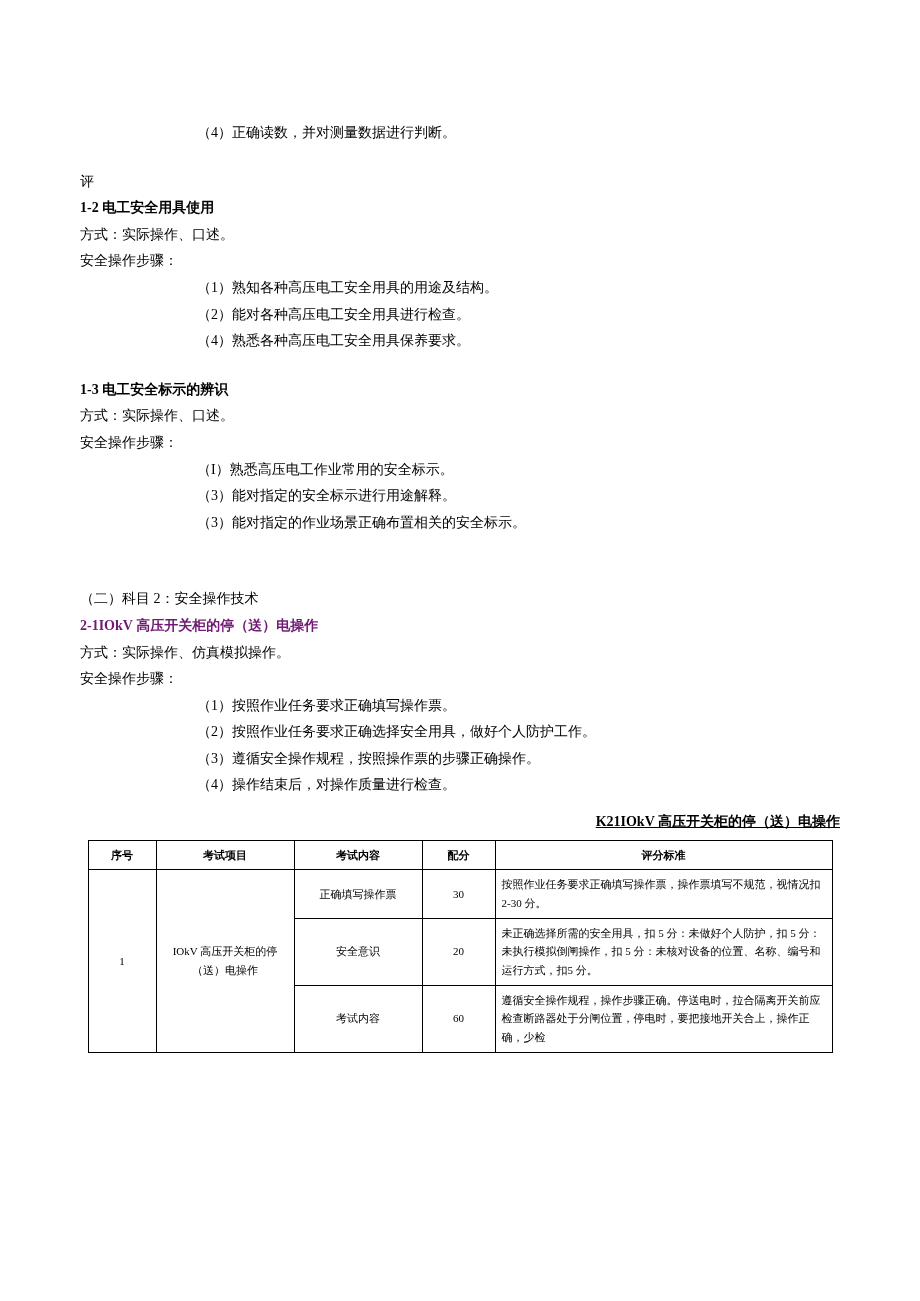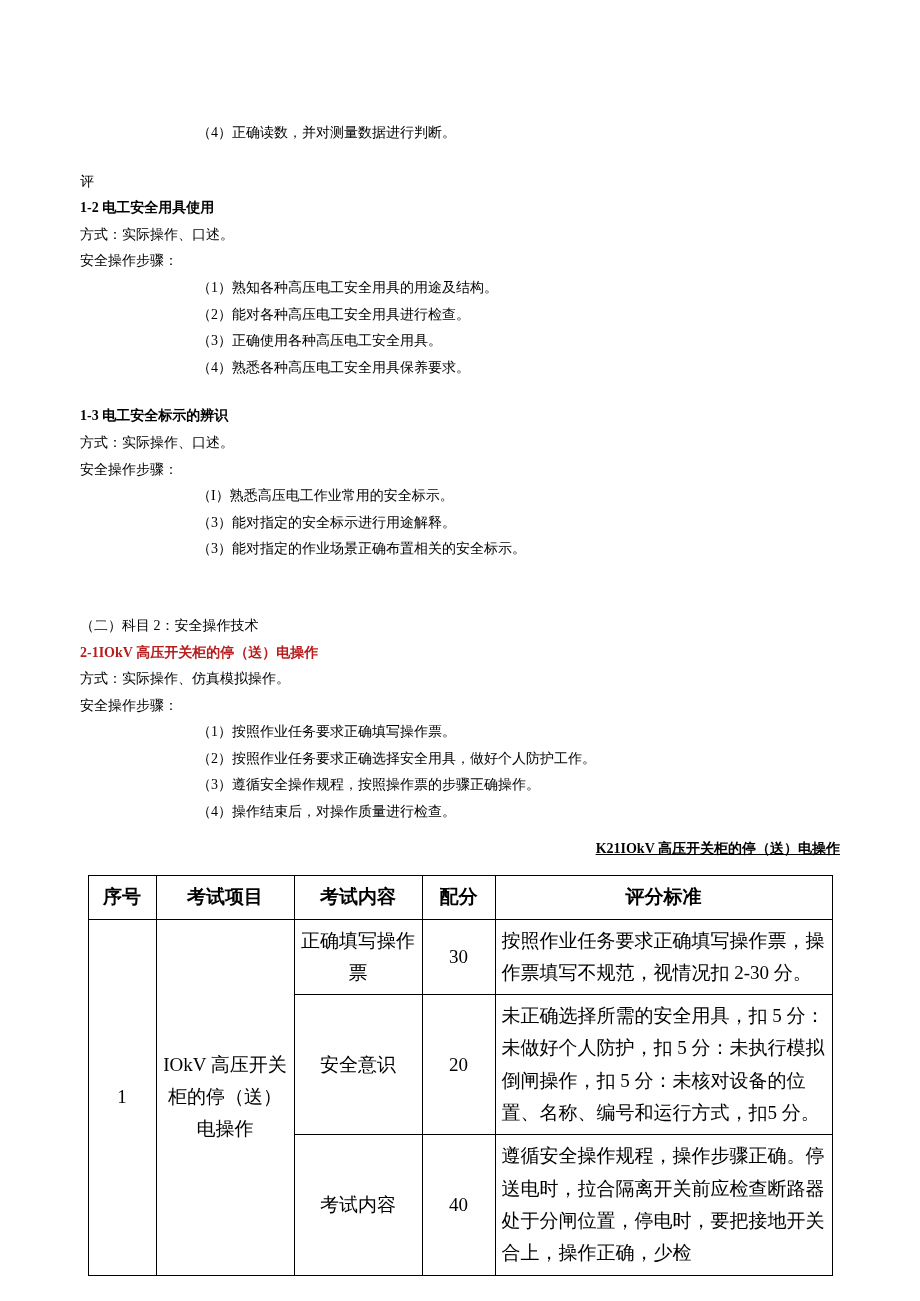--- a/index.html
+++ b/index.html
@@ -8,29 +8,29 @@
       line-height: 1.9;
       color: #000;
       background: #fff;
       margin: 0;
       padding: 120px 80px 100px 80px;
       width: 920px;
       box-sizing: border-box;
     }
     .indent-list { margin-left: 117px; }
     .section-title { font-weight: bold; margin-top: 0; }
-    .red { color: #b91c1c; }
+    .red { color: #701a75; }
     .blank-line { height: 22px; }
     .big-blank { height: 50px; }
     p { margin: 0; }
     table {
       border-collapse: collapse;
-      margin: 13px auto;
+      margin: 4px auto;
       width: 745px;
-      font-size: 19px;
+      font-size: 11px;
     }
     td, th {
       border: 1px solid #000;
       padding: 5px 6px;
       text-align: center;
       vertical-align: middle;
       line-height: 1.7;
     }
     td.left { text-align: left; }
     .table-caption {
@@ -51,21 +51,20 @@
 <div class="blank-line"></div>
 
 <p>评</p>
 
 <p class="section-title">1-2 电工安全用具使用</p>
 <p>方式：实际操作、口述。</p>
 <p>安全操作步骤：</p>
 <div class="indent-list">
   <p>（1）熟知各种高压电工安全用具的用途及结构。</p>
   <p>（2）能对各种高压电工安全用具进行检查。</p>
-  <p>（3）正确使用各种高压电工安全用具。</p>
   <p>（4）熟悉各种高压电工安全用具保养要求。</p>
 </div>
 
 <div class="blank-line"></div>
 
 <p class="section-title">1-3 电工安全标示的辨识</p>
 <p>方式：实际操作、口述。</p>
 <p>安全操作步骤：</p>
 <div class="indent-list">
   <p>（I）熟悉高压电工作业常用的安全标示。</p>
@@ -105,17 +104,17 @@
     <td>30</td>
     <td class="left">按照作业任务要求正确填写操作票，操作票填写不规范，视情况扣 2-30 分。</td>
   </tr>
   <tr>
     <td>安全意识</td>
     <td>20</td>
     <td class="left">未正确选择所需的安全用具，扣 5 分：未做好个人防护，扣 5 分：未执行模拟倒闸操作，扣 5 分：未核对设备的位置、名称、编号和运行方式，扣5 分。</td>
   </tr>
   <tr>
     <td>考试内容</td>
-    <td>40</td>
+    <td>60</td>
     <td class="left">遵循安全操作规程，操作步骤正确。停送电时，拉合隔离开关前应检查断路器处于分闸位置，停电时，要把接地开关合上，操作正确，少检</td>
   </tr>
 </tbody>
   </table>
 
 </body></html>

